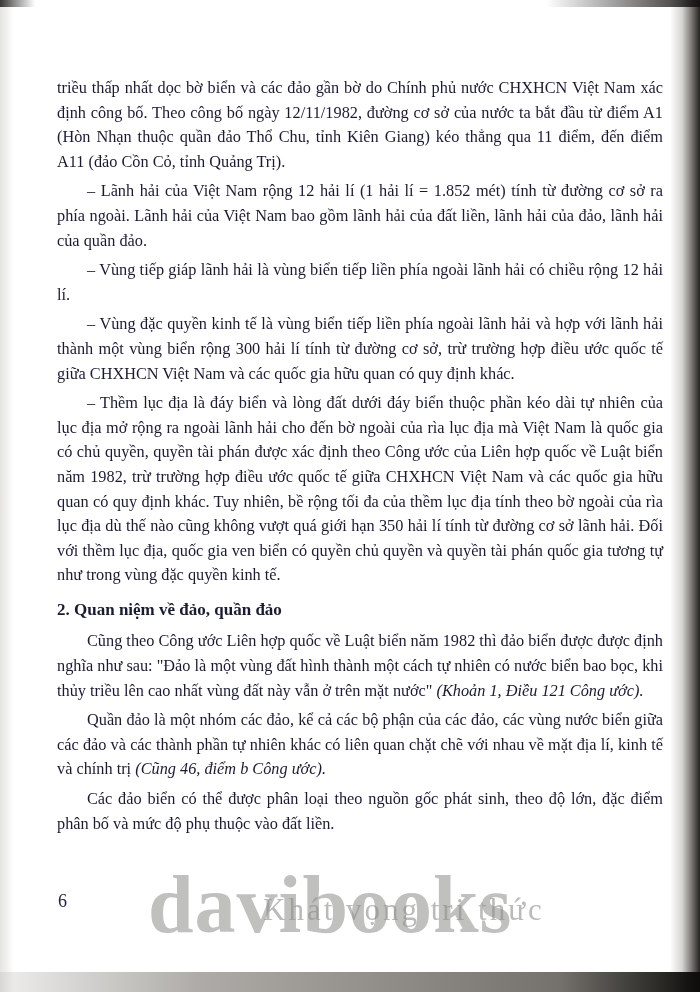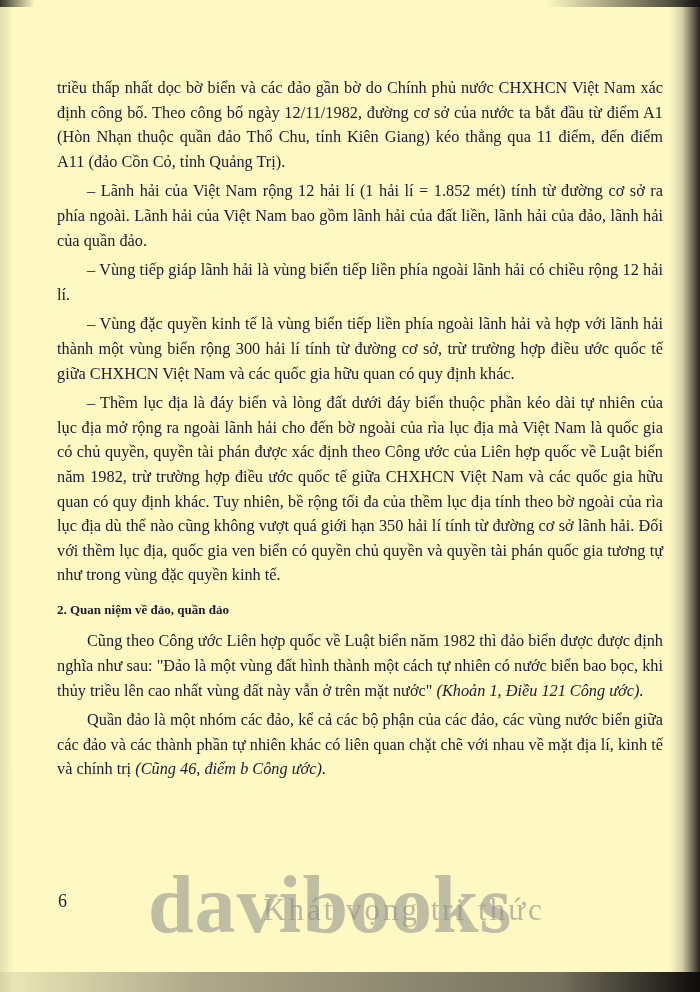--- a/index.html
+++ b/index.html
@@ -4,39 +4,39 @@
 <style>
   html, body { margin: 0; padding: 0; }
   body {
     width: 700px; height: 992px;
     background: #e9e7e1;
     font-family: "Liberation Serif", serif;
   }
   .page {
     position: relative;
     width: 700px; height: 992px;
-    background: #fef9c3;
+    background: #ffffff;
     overflow: hidden;
   }
   .textblock {
     position: absolute;
     left: 57px; top: 76px;
     width: 606px;
     color: #1a1b31;
     font-size: 16.3px;
     line-height: 24.6px;
     text-align: justify;
   }
   .textblock p {
     margin: 0 0 5px 0;
     text-indent: 30px;
   }
   .textblock p.continuation { text-indent: 0; }
   .textblock h2 {
-    font-size: 13px;
+    font-size: 17px;
     font-weight: bold;
     color: #1a1b31;
     margin: 10px 0 7px 0;
     text-indent: 0;
   }
   em.cite { font-style: italic; }
   .page-number {
     position: absolute;
     left: 58px; top: 891px;
     font-size: 18px;
@@ -103,20 +103,21 @@
     <p>– Vùng tiếp giáp lãnh hải là vùng biển tiếp liền phía ngoài lãnh hải có chiều rộng 12 hải lí.</p>
     <p>– Vùng đặc quyền kinh tế là vùng biển tiếp liền phía ngoài lãnh hải và hợp với lãnh hải thành một vùng biển rộng 300 hải lí tính từ đường cơ sở, trừ trường hợp điều ước quốc tế giữa CHXHCN Việt Nam và các quốc gia hữu quan có quy định khác.</p>
     <p>– Thềm lục địa là đáy biển và lòng đất dưới đáy biển thuộc phần kéo dài tự nhiên của lục địa mở rộng ra ngoài lãnh hải cho đến bờ ngoài của rìa lục địa mà Việt Nam là quốc gia có chủ quyền, quyền tài phán được xác định theo Công ước của Liên hợp quốc về Luật biển năm 1982, trừ trường hợp điều ước quốc tế giữa CHXHCN Việt Nam và các quốc gia hữu quan có quy định khác. Tuy nhiên, bề rộng tối đa của thềm lục địa tính theo bờ ngoài của rìa lục địa dù thế nào cũng không vượt quá giới hạn 350 hải lí tính từ đường cơ sở lãnh hải. Đối với thềm lục địa, quốc gia ven biển có quyền chủ quyền và quyền tài phán quốc gia tương tự như trong vùng đặc quyền kinh tế.</p>
 
     <h2>2. Quan niệm về đảo, quần đảo</h2>
 
     <p><span>Cũng theo Công ước Liên hợp quốc về Luật biển năm 1982 thì đảo biển được được định nghĩa như sau: "Đảo là một vùng đất hình thành một cách tự nhiên có nước biển bao bọc, khi thủy triều lên cao nhất vùng đất này vẫn ở trên mặt nước" </span><em class="cite">(Khoản 1, Điều 121 Công ước).</em></p>
 
     <p><span>Quần đảo là một nhóm các đảo, kể cả các bộ phận của các đảo, các vùng nước biển giữa các đảo và các thành phần tự nhiên khác có liên quan chặt chẽ với nhau về mặt địa lí, kinh tế và chính trị </span><em class="cite">(Cũng 46, điểm b Công ước).</em></p>
 
+    <p>Các đảo biển có thể được phân loại theo nguồn gốc phát sinh, theo độ lớn, đặc điểm phân bố và mức độ phụ thuộc vào đất liền.</p>
   </div>
 
   <div class="page-number">6</div>
 
   <div class="watermark-brand">davibooks</div>
   <div class="watermark-tagline">Khát vọng tri thức</div>
 
   <div class="scan-left"></div>
   <div class="scan-right"></div>
   <div class="scan-top"></div>

